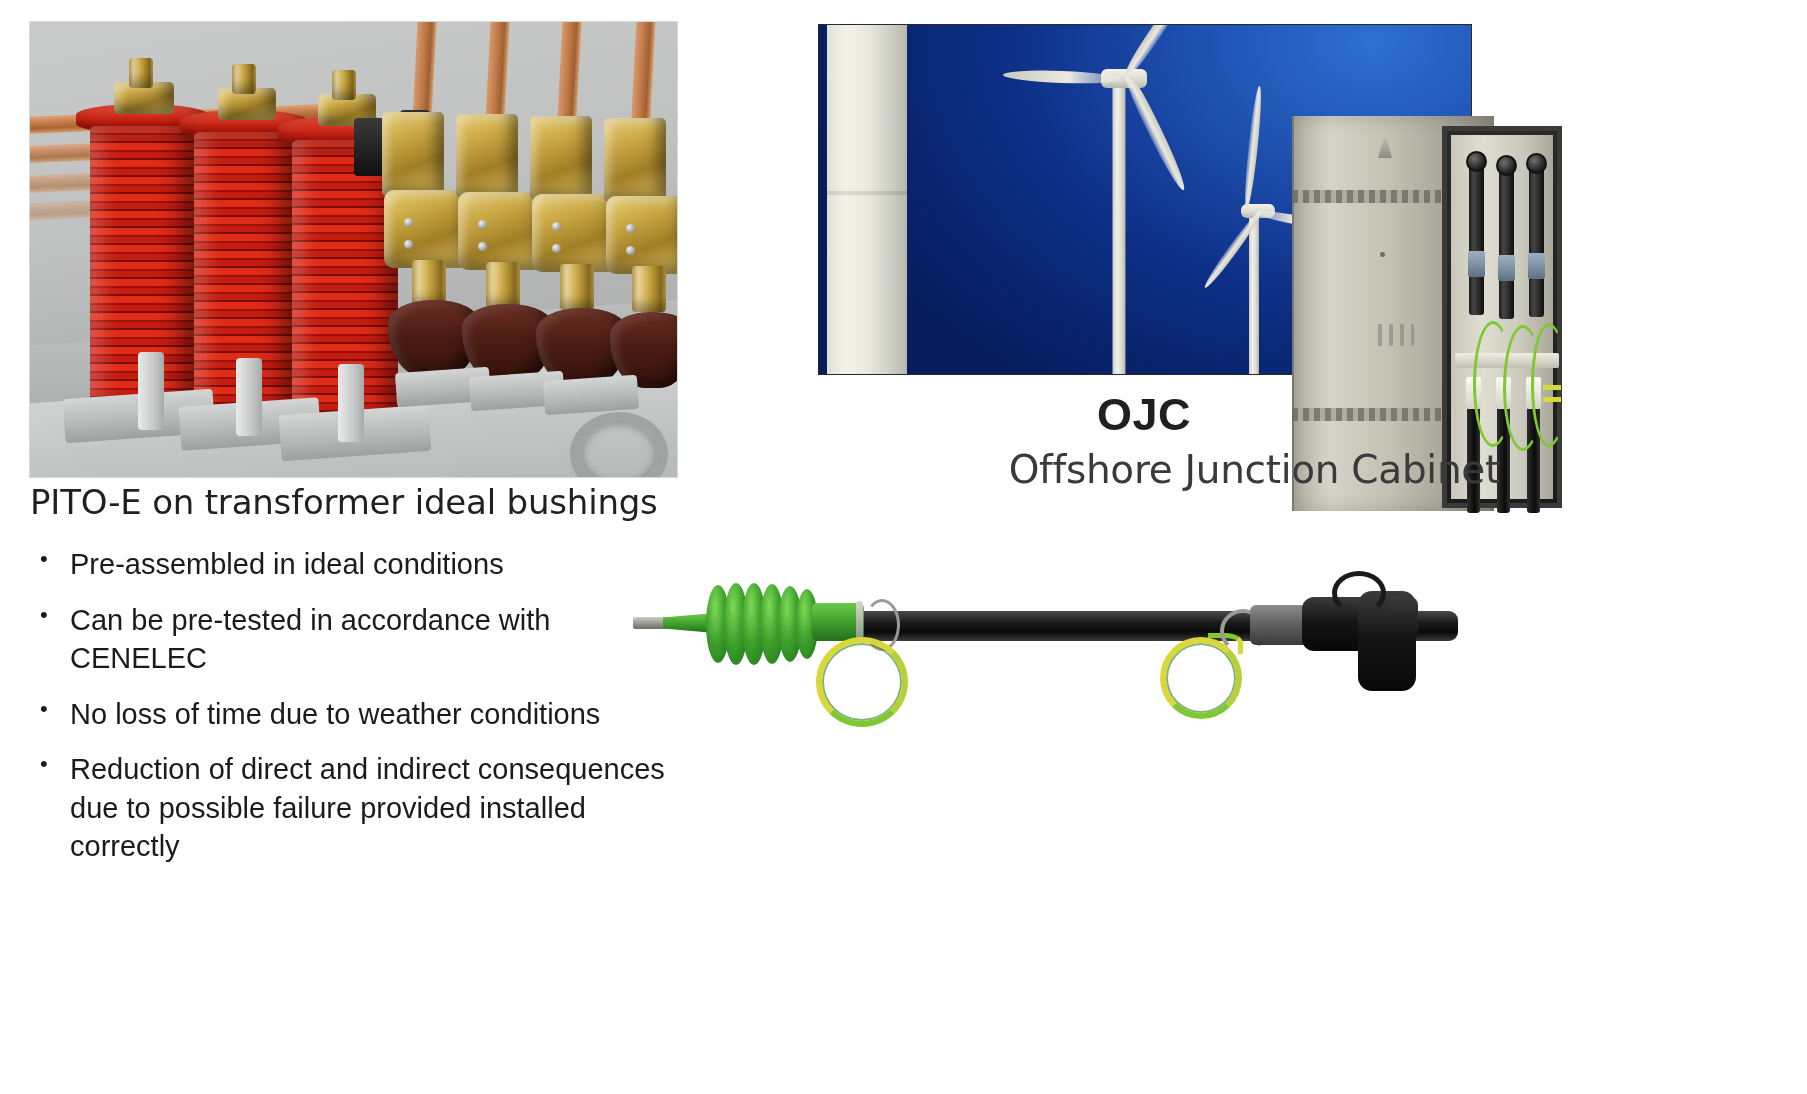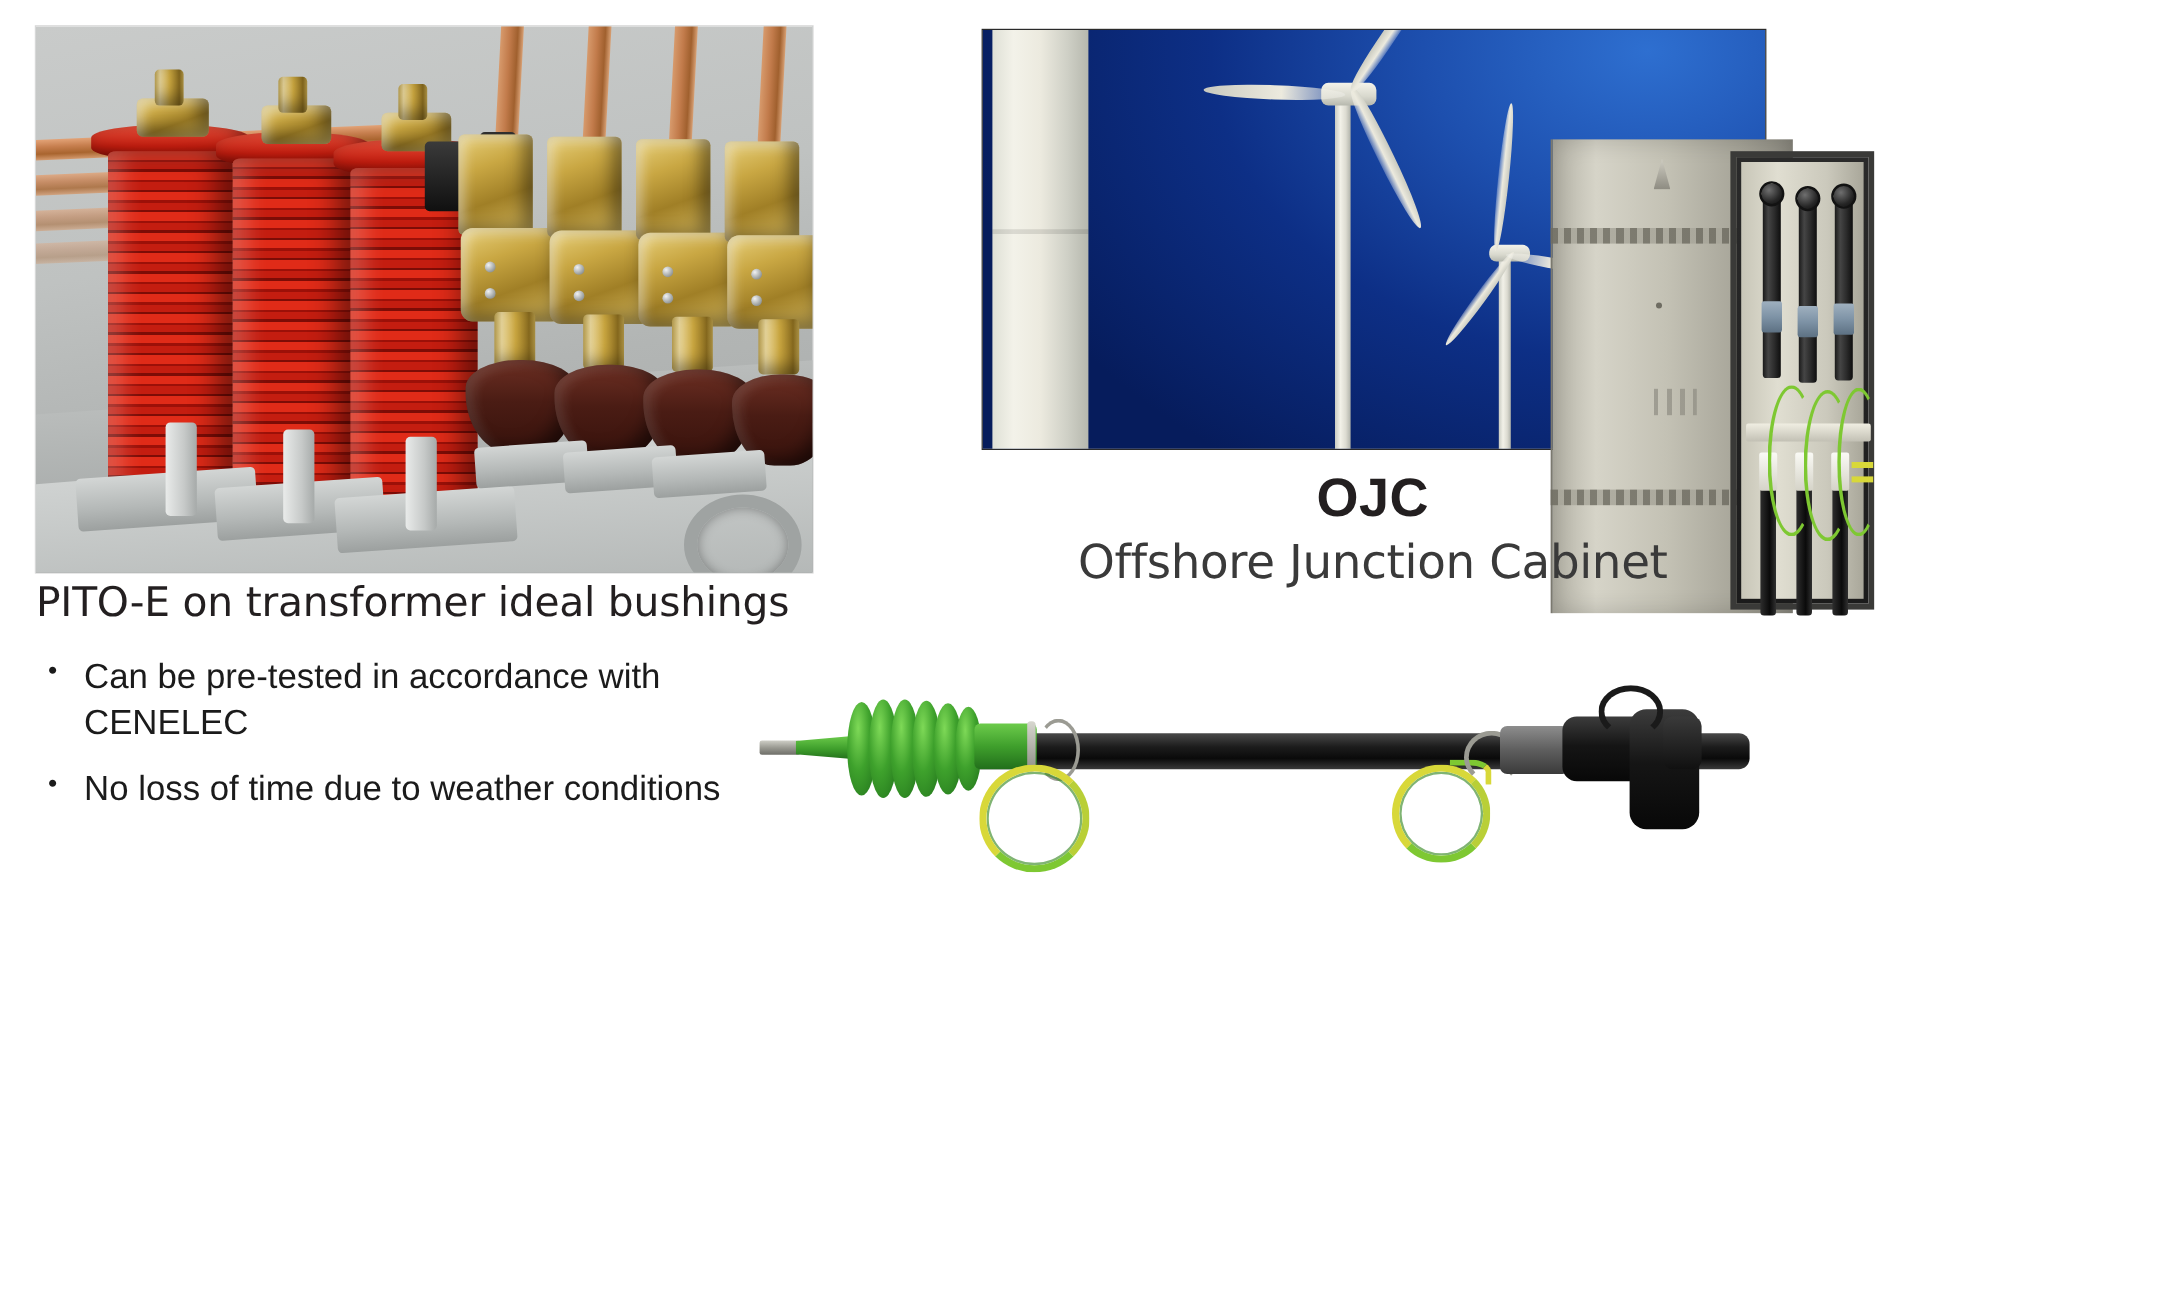--- a/index.html
+++ b/index.html
@@ -122,21 +122,21 @@
     position:absolute; left:818px; top:389px; width:652px;
     text-align:center;
     font-family:"Liberation Sans", sans-serif;
     font-weight:bold;
     font-size:45px;
     letter-spacing:0.5px;
     color:#231f20;
   }
   #ojc-caption-sub {
     position:absolute; left:788px; top:447px; width:712px;
-    text-align:center;
+    text-align:right;
     font-family:"DejaVu Sans", sans-serif;
     font-weight:400;
     font-size:39px;
     letter-spacing:-0.3px;
     color:#3a3a3a;
   }
 
   
   #cabinet-photo {
     left: 1292px; top: 116px;
@@ -340,22 +340,24 @@
   <div class="abs" style="left:108px; top:330px; width:26px; height:78px; background:linear-gradient(90deg,#e9ebea,#c6c9c8 60%,#a6aaa9); border-radius:4px;"></div>
   <div class="abs" style="left:206px; top:336px; width:26px; height:78px; background:linear-gradient(90deg,#e9ebea,#c6c9c8 60%,#a6aaa9); border-radius:4px;"></div>
   <div class="abs" style="left:308px; top:342px; width:26px; height:78px; background:linear-gradient(90deg,#e9ebea,#c6c9c8 60%,#a6aaa9); border-radius:4px;"></div>
 </div>
 
 <div id="pito-caption">
   <span class="brandpart">PITO-E on transformer ideal bushings</span>
 </div>
 
 <ul id="bullet-list">
+  <li>Pre-assembled in ideal conditions</li>
   <li>Can be pre-tested in accordance with CENELEC</li>
   <li>No loss of time due to weather conditions</li>
+  <li>Reduction of direct and indirect consequences due to possible failure provided installed correctly</li>
 </ul>
 
 <div class="photo" id="ojc-photo">
 
   <div class="turbine-tower-big" style="left:8px; top:-4px; width:80px; height:360px;"></div>
   <div class="abs" style="left:8px; top:166px; width:80px; height:4px; background:rgba(0,0,0,.10);"></div>
 
   <div class="turb" style="left:210px; top:0px; width:180px; height:350px;">
     <div class="mast" style="top:60px; width:13px; height:292px;"></div>
     <div class="nacelle" style="left:72px; top:44px; width:46px; height:19px;"></div>

